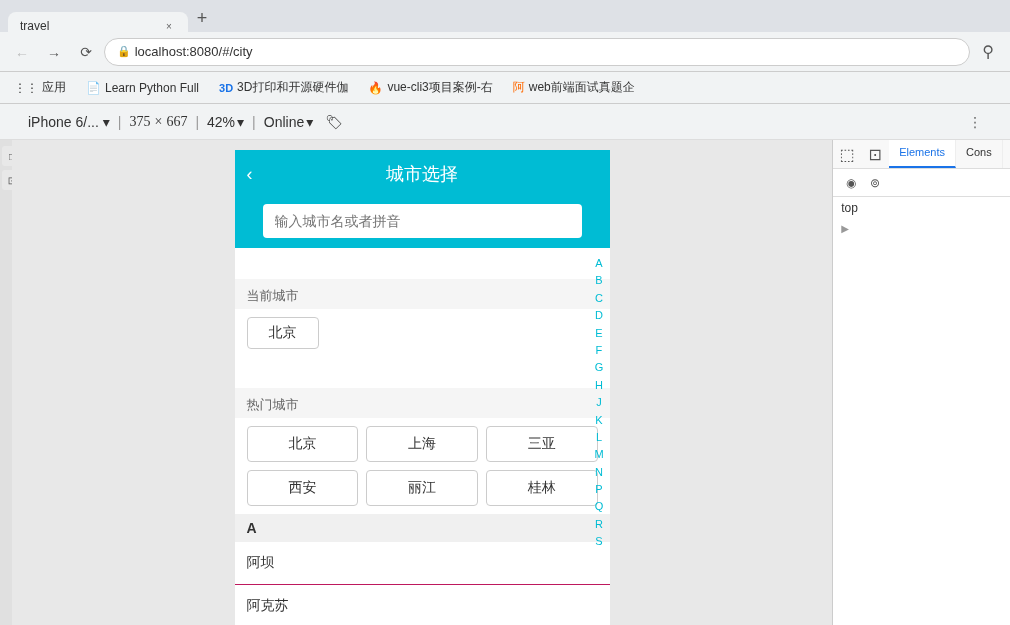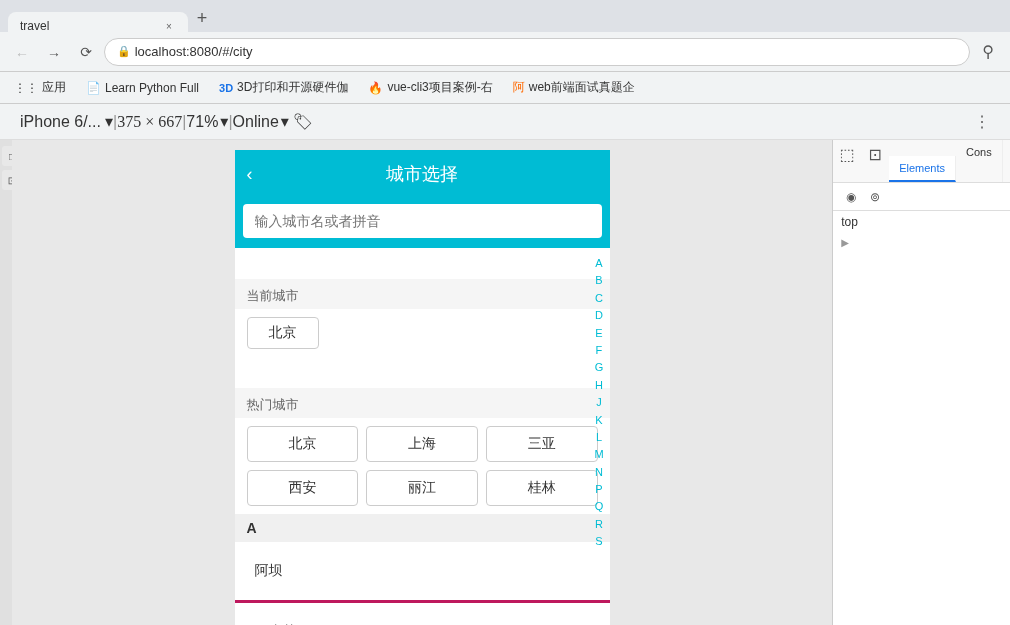--- a/index.html
+++ b/index.html
@@ -20,68 +20,68 @@
     .nav-btn.disabled { color: #bbb; cursor: default; }
     .url-input { flex: 1; height: 28px; background: white; border-radius: 14px; display: flex; align-items: center; padding: 0 12px; font-size: 13px; color: #333; border: 1px solid #ccc; }
     .url-lock { color: #555; margin-right: 4px; font-size: 11px; }
     .search-btn { width: 28px; height: 28px; display: flex; align-items: center; justify-content: center; color: #555; }
 
     
     .bookmarks-bar { display: flex; align-items: center; height: 32px; background: #f1f3f4; padding: 0 8px; gap: 8px; border-bottom: 1px solid #ccc; font-size: 12px; }
     .bookmark-item { display: flex; align-items: center; gap: 4px; padding: 2px 6px; border-radius: 4px; cursor: pointer; color: #333; white-space: nowrap; }
 
     
-    .device-bar { display: flex; align-items: center; height: 36px; background: #f1f3f4; padding: 0 20px; font-size: 16px; color: #333; border-bottom: 1px solid #ddd; }
+    .device-bar { display: flex; align-items: center; height: 36px; background: #f1f3f4; padding: 0 28px; font-size: 14px; color: #333; gap: 8px; border-bottom: 1px solid #ddd; }
     .device-select { display: flex; align-items: center; gap: 4px; cursor: pointer; }
     .device-sep { color: #999; }
     .device-info { display: flex; align-items: center; gap: 4px; font-family: Liberation Serif, serif; }
     .percent-select { display: flex; align-items: center; gap: 2px; cursor: pointer; }
     .online-select { display: flex; align-items: center; gap: 2px; cursor: pointer; }
     .device-actions { margin-left: auto; display: flex; gap: 8px; color: #666; }
 
     
     .main-area { display: flex; width: 100%; height: calc(625px - 140px); background: #e8e8e8; }
 
     
     .mobile-viewport { width: 830px; height: 100%; display: flex; justify-content: center; padding-top: 10px; overflow: hidden; background: #e8e8e8; }
 
     
     .city-app { width: 375px; background: white; overflow: hidden; position: relative; }
     
     .city-header { background: #00bcd4; display: flex; align-items: center; justify-content: center; height: 48px; position: relative; }
     .back-btn { position: absolute; left: 12px; color: white; font-size: 18px; cursor: pointer; }
     .city-title { color: white; font-size: 18px; font-weight: normal; }
     
-    .search-box { background: #00bcd4; padding: 6px 8px 10px; }
+    .search-box { background: #00bcd4; padding: 6px 28px 10px; }
     .search-input { width: 100%; height: 34px; border-radius: 4px; border: none; padding: 0 12px; font-size: 14px; color: #999; background: white; }
     
     .city-content { overflow-y: auto; height: calc(100% - 98px); padding: 0; position: relative; }
     
     .section-label { font-size: 13px; color: #666; padding: 8px 12px 4px; background: #f5f5f5; margin-top: 31px; }
     
     .current-city-section { padding: 8px 12px; }
     .city-btn { border: 1px solid #ccc; background: white; padding: 6px 20px; font-size: 14px; color: #333; cursor: pointer; border-radius: 4px; min-width: 72px; text-align: center; }
     
     .hot-cities-section { padding: 8px 12px; }
     .hot-grid { display: grid; grid-template-columns: repeat(3, 1fr); gap: 8px; }
     .hot-city-btn { border: 1px solid #ccc; background: white; padding: 8px 0; font-size: 14px; color: #333; cursor: pointer; border-radius: 4px; text-align: center; }
     
     .alpha-section-header { padding: 6px 12px; background: #f0f0f0; font-size: 14px; color: #333; font-weight: bold; }
     
-    .city-list-item { padding: 20px; border-bottom: 3px solid #be185d; font-size: 14px; color: #333; cursor: pointer; }
+    .city-list-item { padding: 12px; border-bottom: 1px solid #be185d; font-size: 14px; color: #333; cursor: pointer; }
     
     
     .alpha-sidebar { position: absolute; right: 0; top: 0; display: flex; flex-direction: column; align-items: center; padding: 8px 6px; background: transparent; gap: 2px; }
     .alpha-letter { font-size: 11px; color: #00bcd4; cursor: pointer; line-height: 1.4; }
 
     
     .devtools-panel { width: 180px; background: white; border-left: 1px solid #ccc; display: flex; flex-direction: column; }
     .devtools-tabs { display: flex; border-bottom: 1px solid #ddd; background: #f8f8f8; }
     .devtools-tab { padding: 6px 10px; font-size: 11px; color: #333; cursor: pointer; border-right: 1px solid #eee; }
-    .devtools-tab.active { background: white; color: #1a73e8; border-bottom: 2px solid #1a73e8; margin-top: 16px; }
+    .devtools-tab.active { background: white; color: #1a73e8; border-bottom: 2px solid #1a73e8; }
     .devtools-toolbar { display: flex; align-items: center; height: 28px; border-bottom: 1px solid #ddd; padding: 0 8px; gap: 4px; background: white; }
     .devtools-toolbar-btn { width: 20px; height: 20px; display: flex; align-items: center; justify-content: center; cursor: pointer; color: #555; font-size: 12px; border-radius: 3px; }
     .devtools-top-selector { padding: 4px 8px; font-size: 12px; color: #333; display: flex; align-items: flex-end; gap: 4px; }
     .devtools-arrow { color: #999; font-size: 10px; cursor: pointer; padding: 4px 8px; }
     .devtools-content { flex: 1; padding: 4px; overflow: auto; }
   </style>
 </head>
 <body>
 
 <div class="browser-chrome">
@@ -134,21 +134,21 @@
       <span>▾</span>
     </div>
     <span class="device-sep">|</span>
     <div class="device-info">
       <span>375</span>
       <span>×</span>
       <span>667</span>
     </div>
     <span class="device-sep">|</span>
     <div class="percent-select">
-      <span>71%</span>
+      <span>42%</span>
       <span>▾</span>
     </div>
     <span class="device-sep">|</span>
     <div class="online-select">
       <span>Online</span>
       <span>▾</span>
     </div>
     <span style="margin-left:4px;">🏷</span>
     <div class="device-actions">
       <span style="cursor:pointer;">⋮</span>

